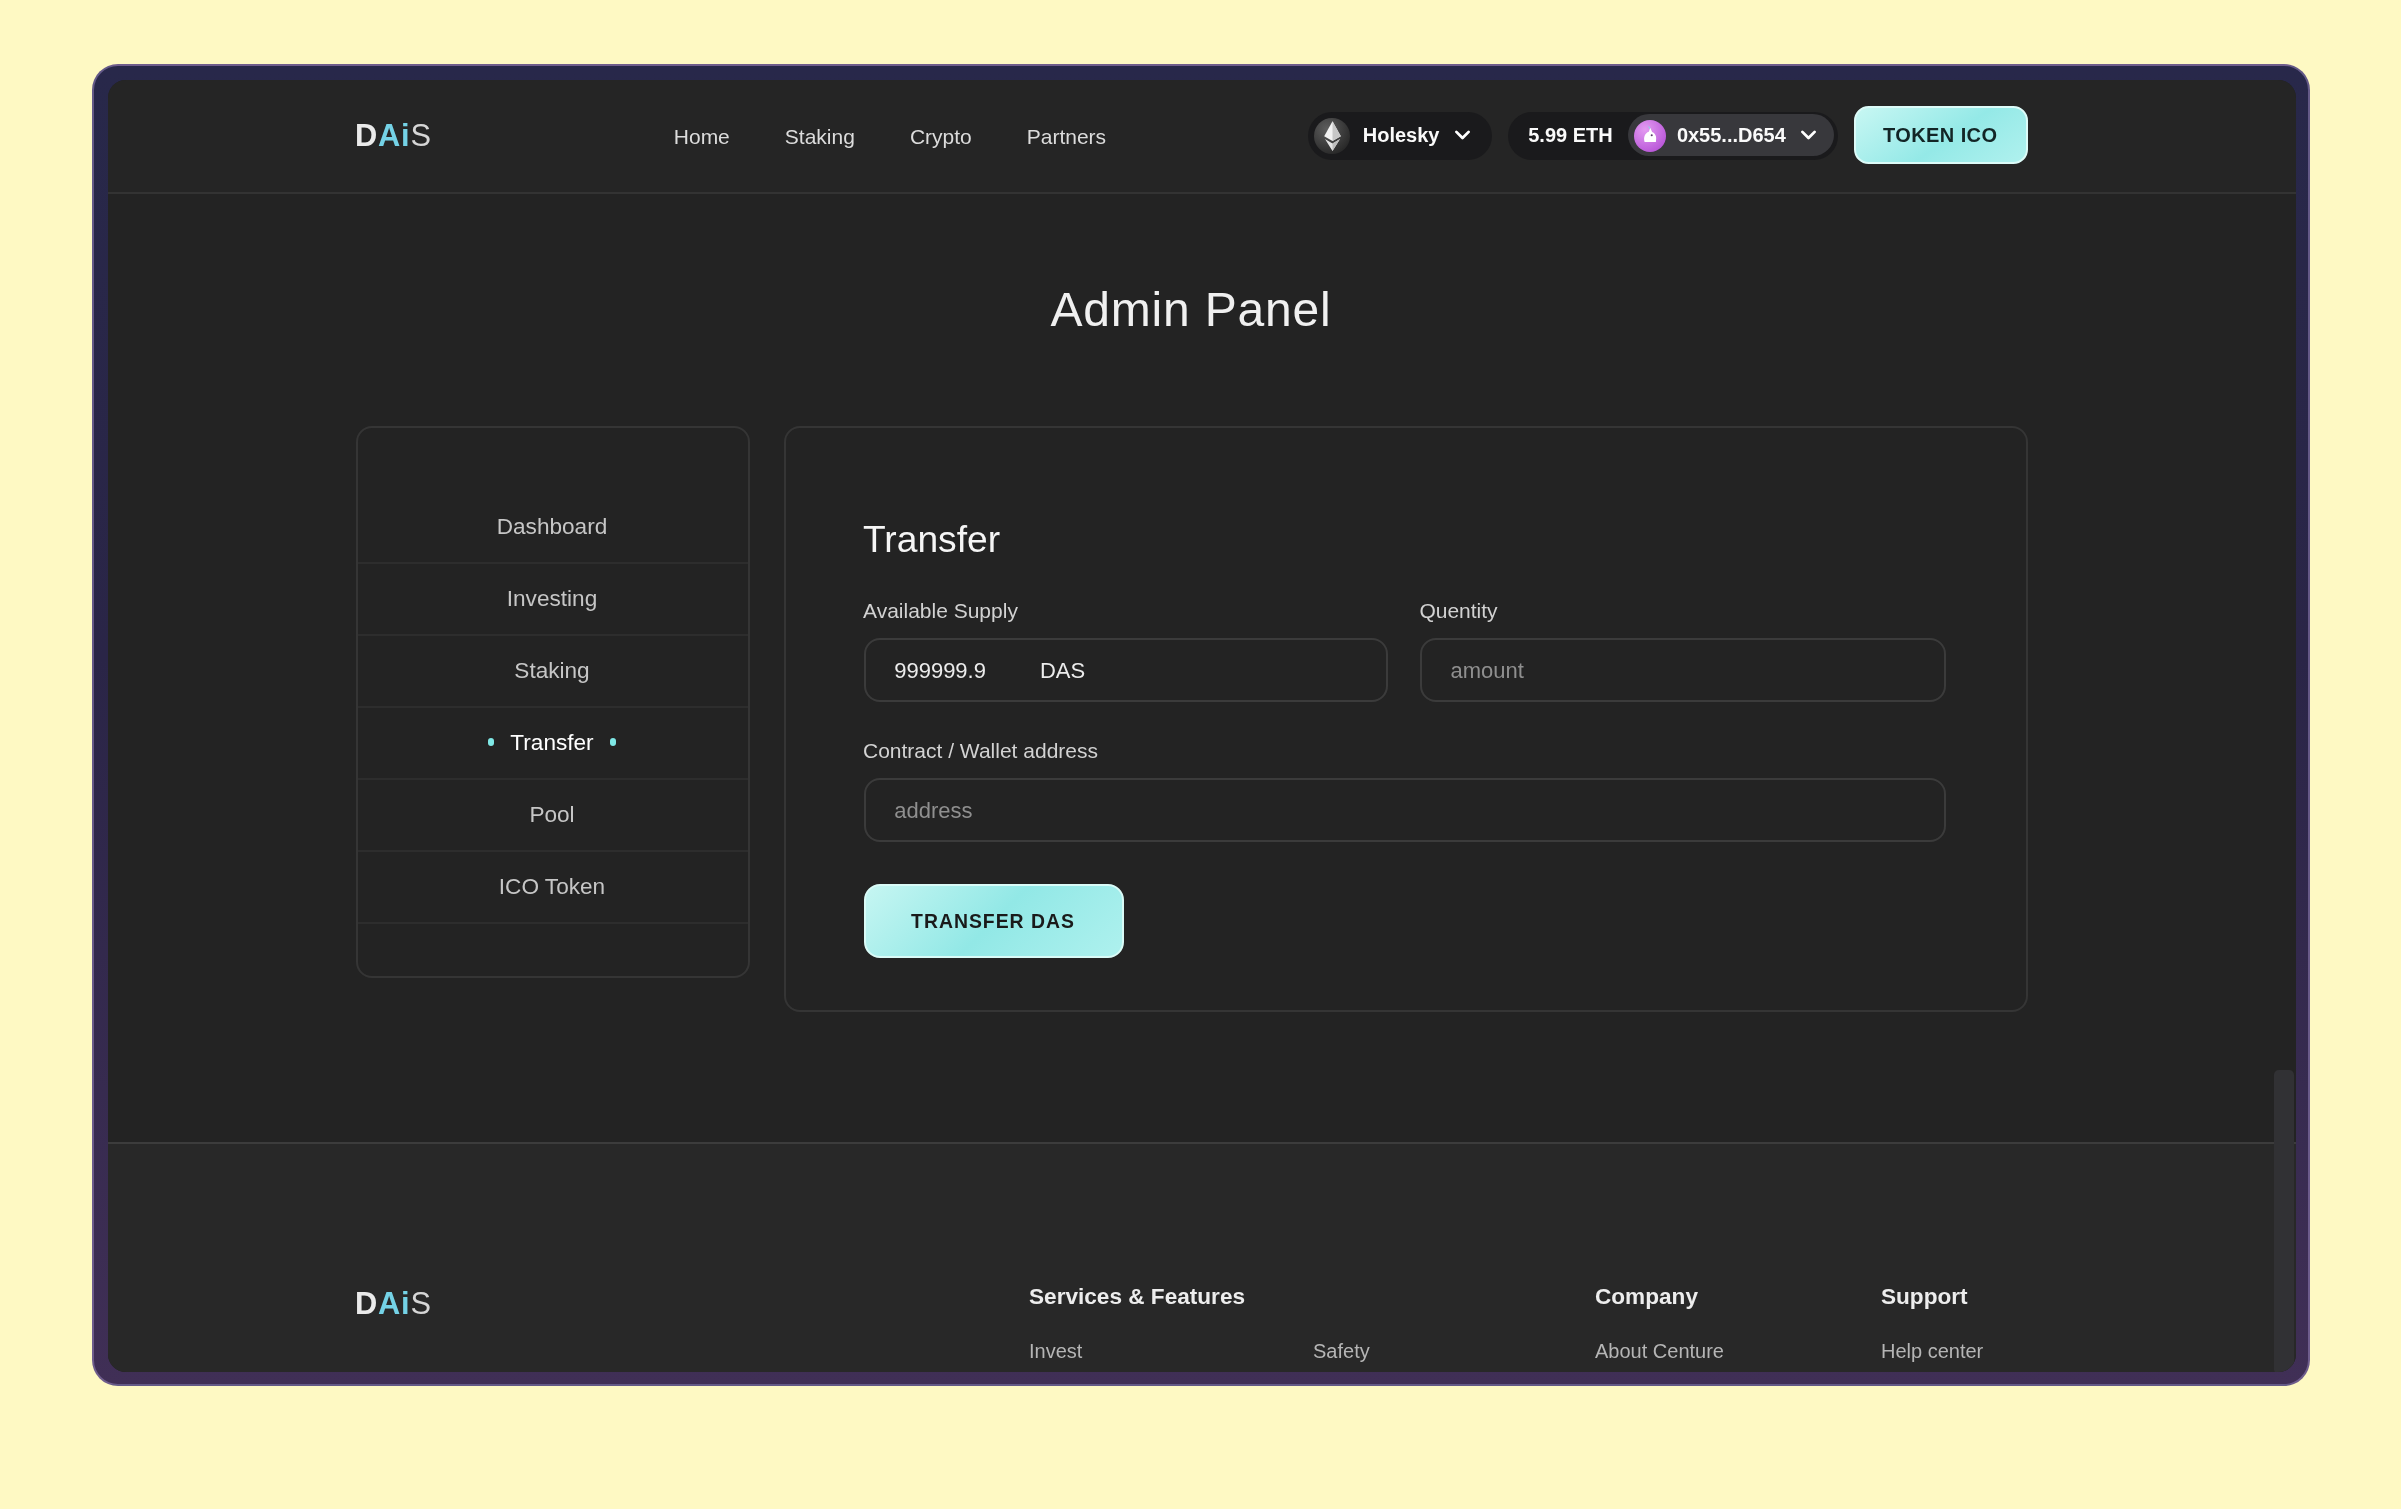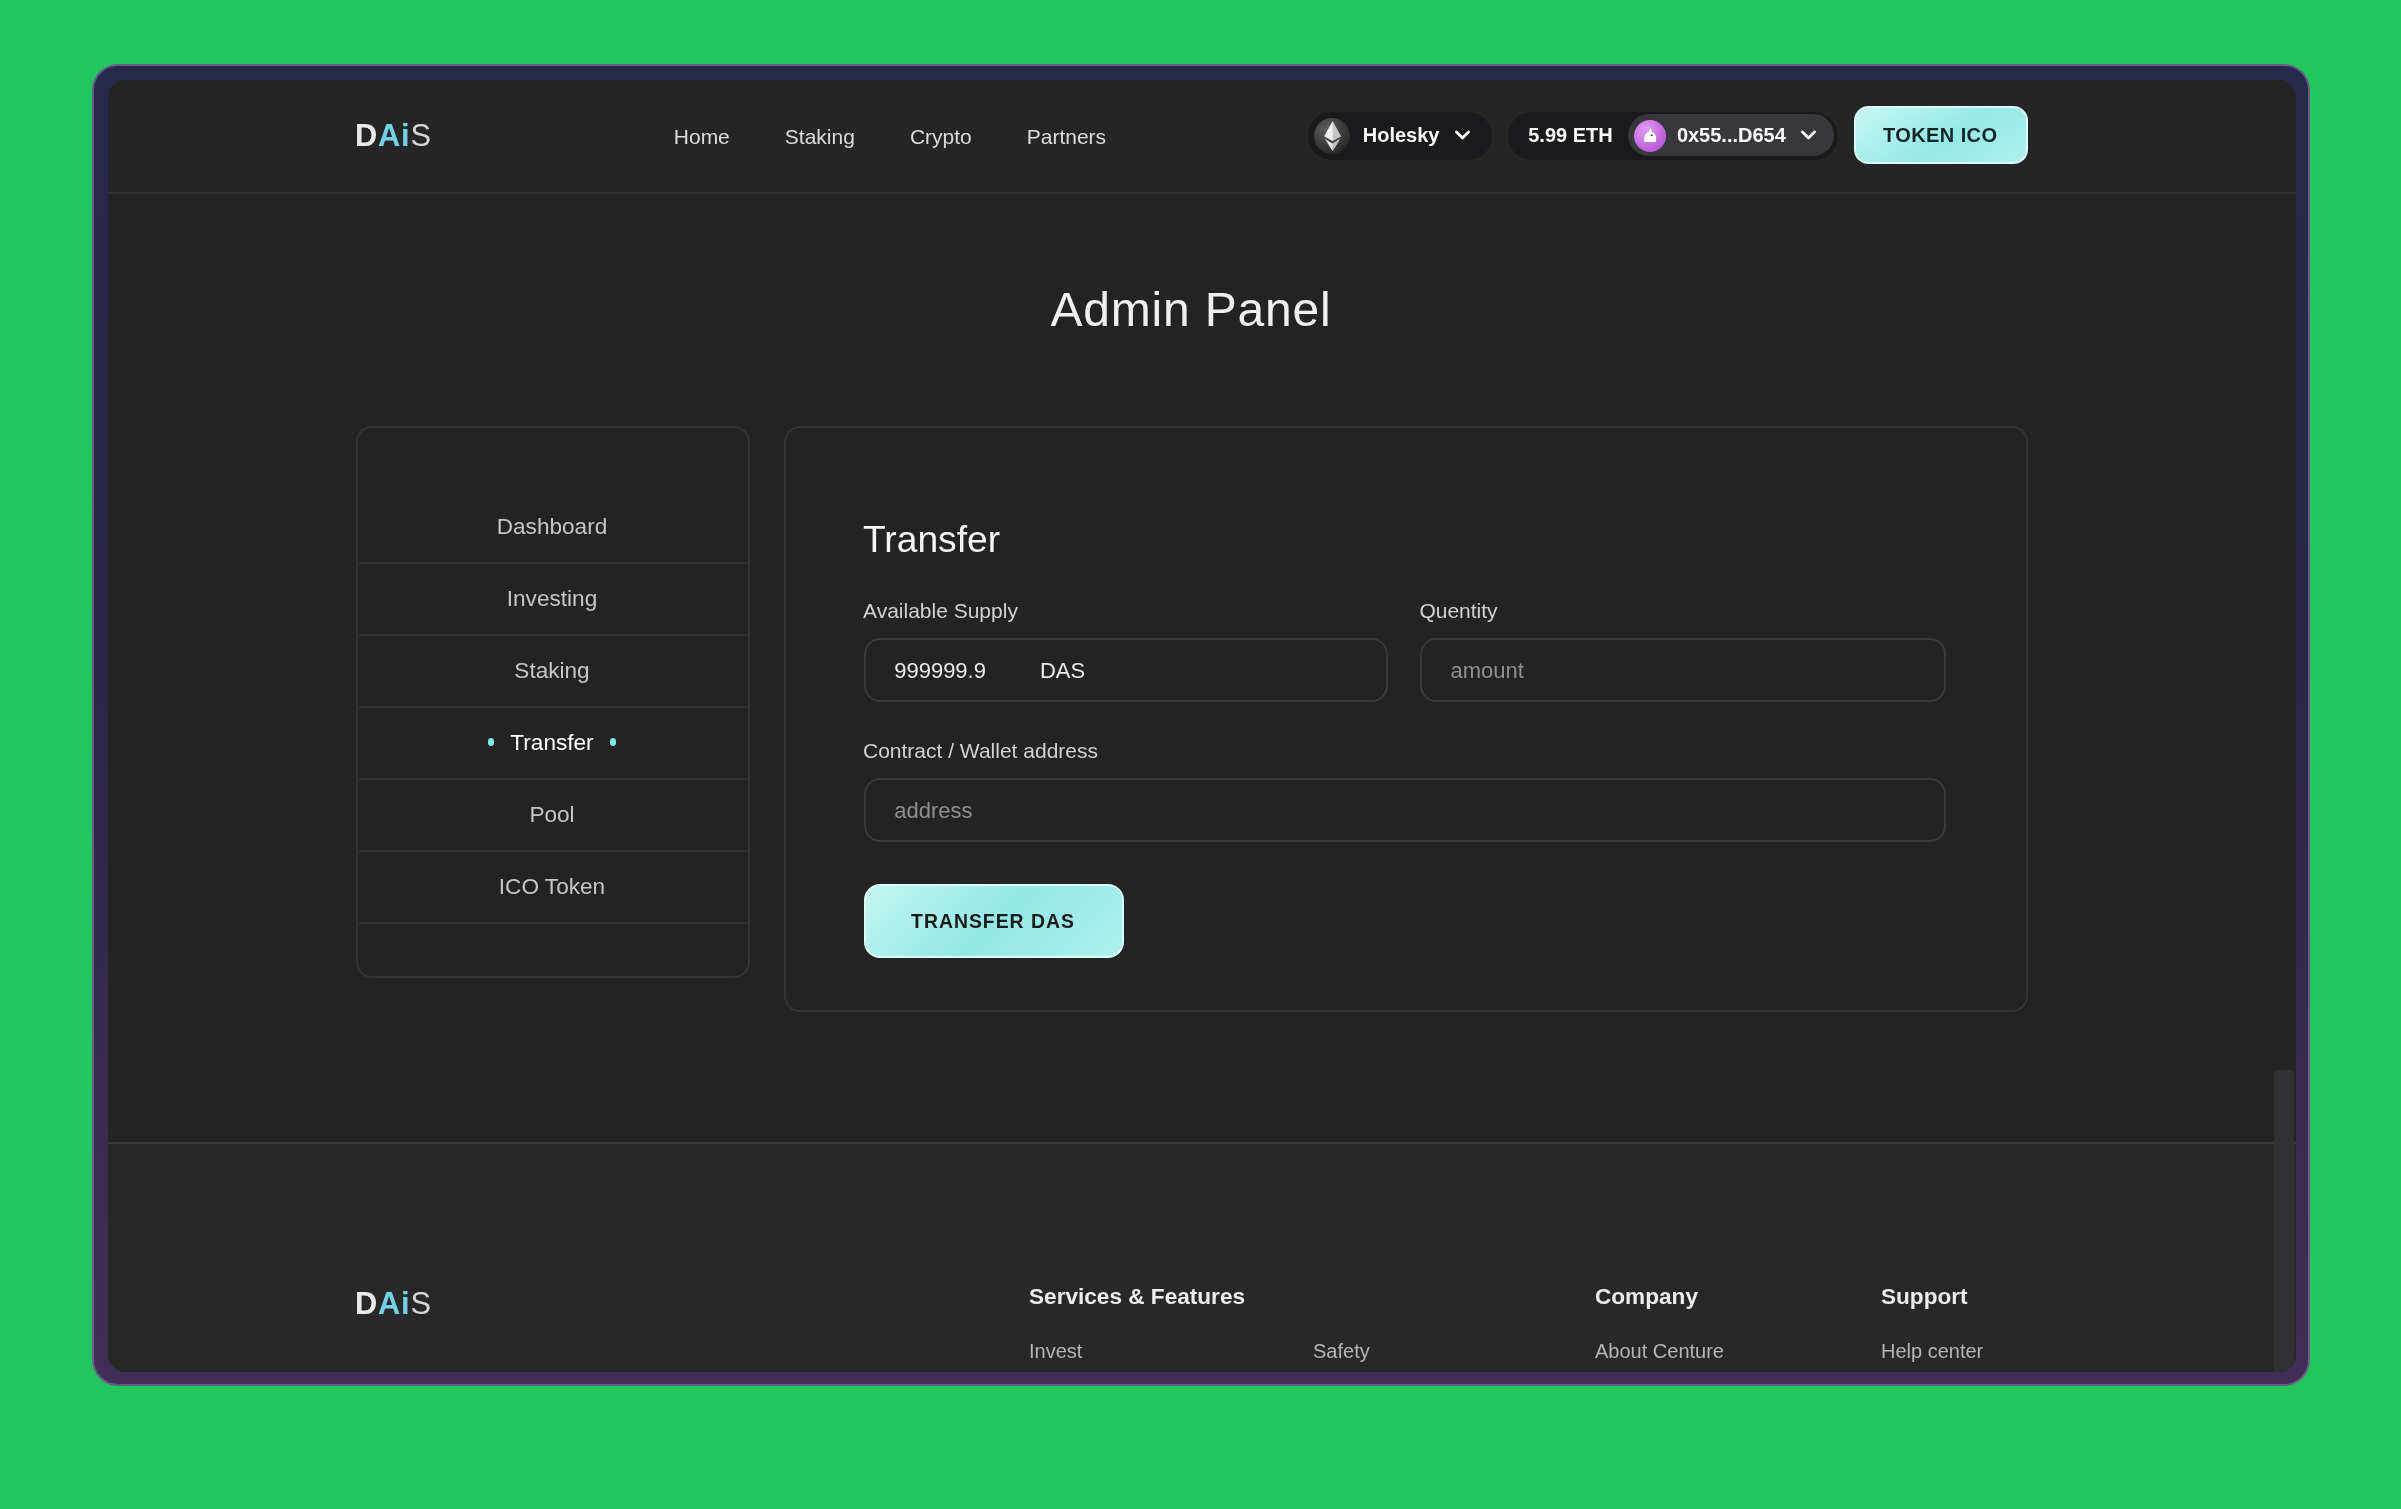--- a/index.html
+++ b/index.html
@@ -1,18 +1,18 @@
 <!DOCTYPE html>
 <html style="font-size:13px"><head>
 <meta charset="utf-8">
 <style>
   * { margin:0; padding:0; box-sizing:border-box; }
   html,body { background:#000; }
   body { width:2401px; height:1509px; overflow:hidden; font-family:"Liberation Sans", sans-serif; }
-  .stage { width:2401px; height:1509px; position:relative; overflow:hidden; background:#22c55e; }
+  .stage { width:2401px; height:1509px; position:relative; overflow:hidden; background:#fef9c3; }
   .design { width:1201px; height:755px; transform:scale(2); transform-origin:0 0; position:relative; }
 
   
   .window {
     position:absolute; left:46px; top:32px; width:1109px; height:661px;
     border-radius:13px; padding:6.5px;
     background:linear-gradient(180deg,#28284a 0%, #2a2547 45%, #402f56 100%);
     border:0.8px solid rgba(150,132,186,0.55);
   }
   .inner {

